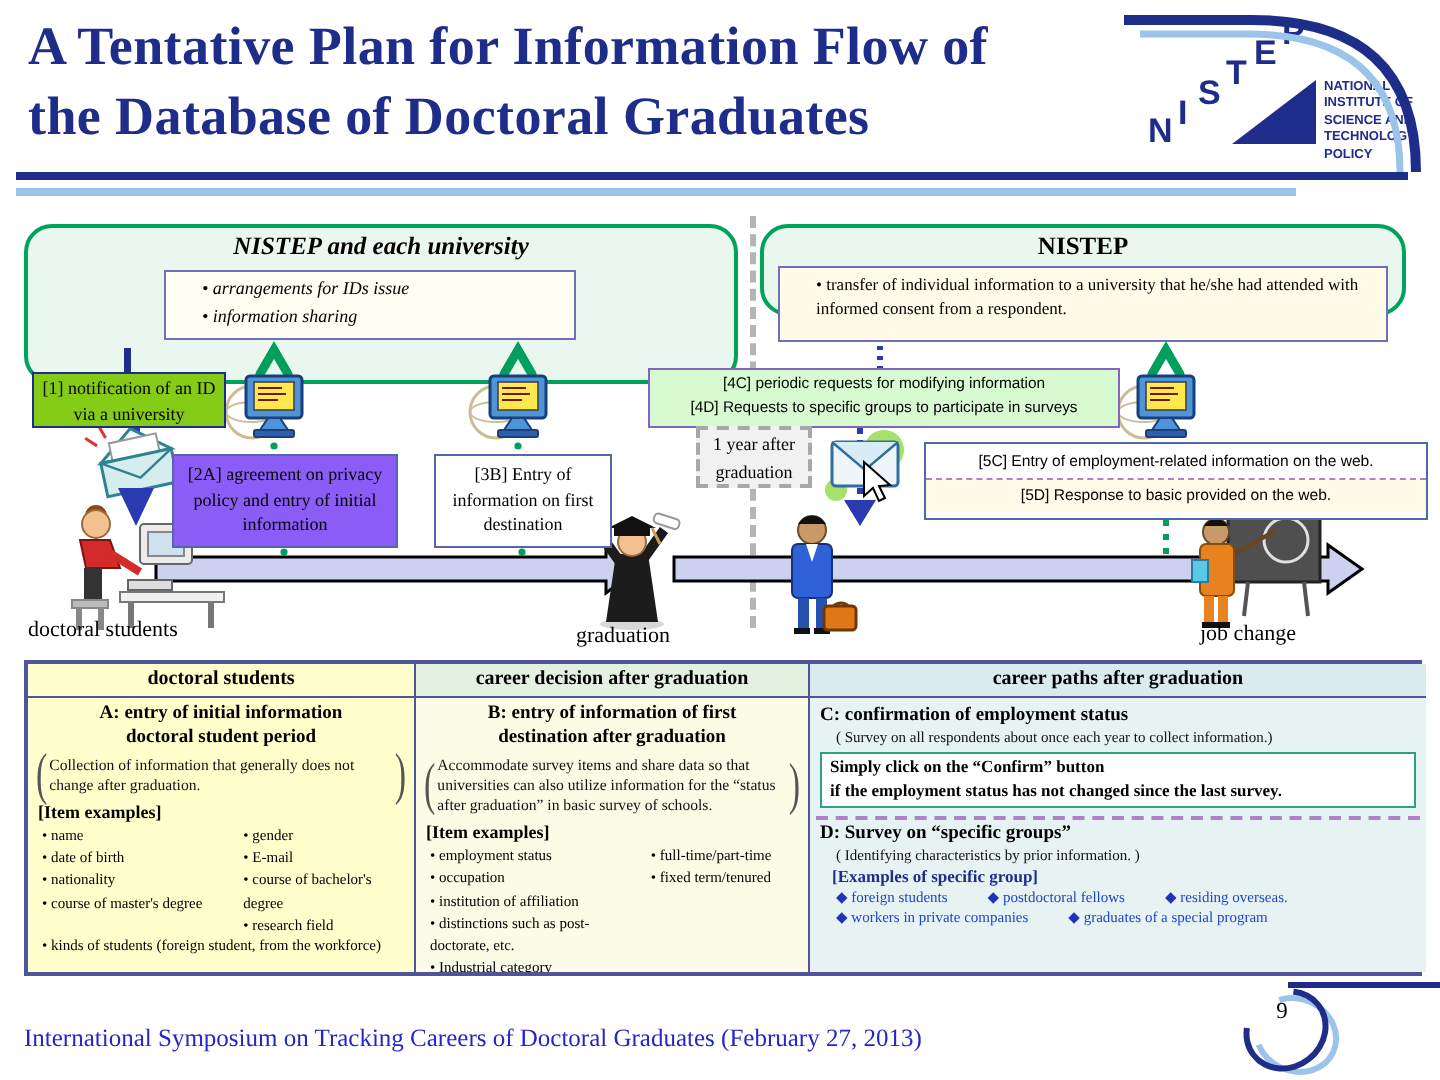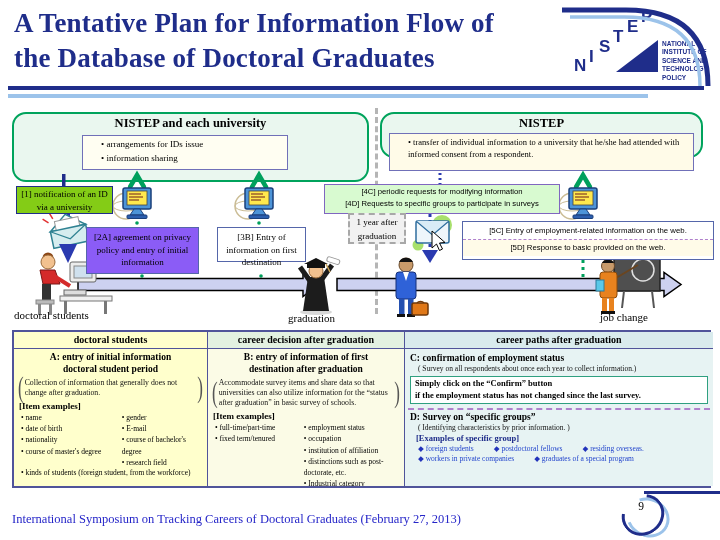--- a/index.html
+++ b/index.html
@@ -12,35 +12,35 @@
   #logo{left:566px;top:4px;width:150px;height:86px;}
   .ll{position:absolute;font-family:"Liberation Sans","DejaVu Sans",sans-serif;
       font-weight:bold;font-size:17px;color:#1f2d8a;}
   #logo-triangle{position:absolute;left:50px;top:36px;width:0;height:0;
       border-bottom:32px solid #1f2d8a;border-left:42px solid transparent;}
   #logo-caption{position:absolute;left:96px;top:36px;font-family:"Liberation Sans","DejaVu Sans",sans-serif;
       font-weight:bold;font-size:6.5px;line-height:1.3;color:#1f2d8a;}
   
   #divider{left:375px;top:108px;height:206px;width:0;border-left:3.5px dashed #b5b5b5;}
   .gbox{background:#eaf7ef;border:2.5px solid #00a35c;border-radius:14px;box-sizing:border-box;}
-  #box-univ{left:12px;top:112px;width:357px;height:70px;}
+  #box-univ{left:12px;top:112px;width:357px;height:80px;font-style:italic;}
   #box-nistep{left:380px;top:112px;width:323px;height:46px;}
   .gbox-title{text-align:center;font-weight:bold;font-size:12.5px;margin-top:2px;color:#000;}
   .gbox-inner{position:absolute;background:#fffef2;border:1.2px solid #7070b8;box-sizing:border-box;}
   #box-univ .gbox-inner{left:68px;top:21px;width:206px;height:35px;padding:1px 2px 0 2px;}
   #box-nistep .gbox-inner{left:7px;top:19px;width:305px;height:38px;padding:1px 2px 0 2px;background:#fffbe8;}
   .gbox-inner ul{margin:1px 0 0 0;padding:0 0 0 16px;list-style:none;font-size:9px;line-height:1.5;}
   .gbox-inner li::before{content:"•   ";}
   #box-nistep li{font-size:8.5px;line-height:1.45;}
   .stepbox{box-sizing:border-box;text-align:center;}
   #step1-box{left:16px;top:186px;width:97px;height:28px;background:#84cc16;
       border:1.8px solid #1f2d8a;font-size:9px;line-height:1.45;padding-top:1px;}
   #step2a-box{left:86px;top:227px;width:113px;height:47px;background:#8b5cf6;
       border:1.8px solid #5566aa;font-size:9px;line-height:1.4;padding-top:3px;}
-  #step3b-box{left:217px;top:227px;width:89px;height:35px;background:#fff;
+  #step3b-box{left:217px;top:227px;width:89px;height:47px;background:#fff;
       border:1.8px solid #5566aa;font-size:9px;line-height:1.4;padding-top:3px;}
   #step4-box{left:324px;top:184px;width:236px;height:30px;background:#d8fad0;
       border:1.8px solid #8066c0;font-family:"Liberation Sans","DejaVu Sans",sans-serif;
       font-size:7.7px;line-height:1.6;padding-top:1px;}
   #milestone-box{left:348px;top:213px;width:58px;height:31px;background:#f1f1f1;
       border:2px dashed #a8a8a8;font-size:9px;line-height:1.5;padding-top:1px;}
   #step5-box{left:462px;top:221px;width:250px;height:37px;border:1.8px solid #5566aa;
       background:#fff;font-family:"Liberation Sans","DejaVu Sans",sans-serif;font-size:7.8px;}
   .row5{height:16.5px;display:flex;align-items:center;justify-content:center;}
   .row5c{border-bottom:1.5px dashed #b080cc;background:#fff;}
@@ -337,29 +337,29 @@
         <div>destination after graduation</div>
       </div>
       <div class="bignote">
         <span class="bigparen">(</span>
         <span class="notetext">Accommodate survey items and share data so that universities can also utilize information for the “status after graduation” in basic survey of schools.</span>
         <span class="bigparen">)</span>
       </div>
       <div class="item-label">[Item examples]</div>
       <div class="items">
         <ul>
-          <li>full-time/part-time</li>
-          <li>fixed term/tenured</li>
-        </ul>
-        <ul>
           <li>employment status</li>
           <li>occupation</li>
           <li>institution of affiliation</li>
           <li>distinctions such as post-doctorate, etc.</li>
           <li>Industrial category</li>
+        </ul>
+        <ul>
+          <li>full-time/part-time</li>
+          <li>fixed term/tenured</li>
         </ul>
       </div>
     </div>
 
     <div class="tcell colC">
       <div class="head-c">C: confirmation of employment status</div>
       <div class="small-note">( Survey on all respondents about once each year to collect information.)</div>
       <div class="confirm-box">
         <div>Simply click on the “Confirm” button</div>
         <div>if the employment status has not changed since the last survey.</div>

